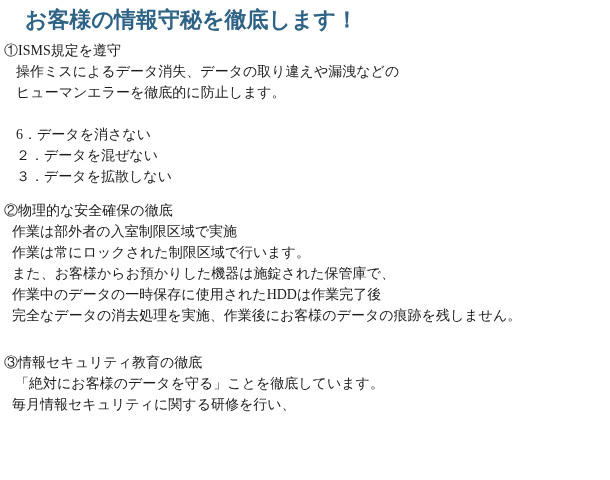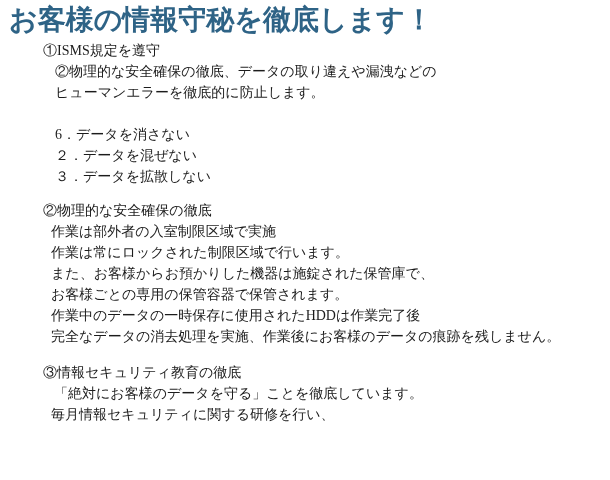--- a/index.html
+++ b/index.html
@@ -11,36 +11,35 @@
     position: relative;
     width: 610px;
     height: 480px;
     background: #ffffff;
     overflow: hidden;
     font-family: "Liberation Serif", "DejaVu Serif", serif;
     color: #1c1c1c;
   }
   .page-title {
     margin: 0;
-    padding: 7px 0 0 9px;
-    font-size: 28px;
+    padding: 7px 0 0 25px;
+    font-size: 22px;
     line-height: 26px;
     font-weight: bold;
     color: #2e6386;
     letter-spacing: 0px;
   }
   .content {
     margin-top: 7px;
   }
   .section {
     margin: 0;
-    padding-left: 39px;
   }
   .section-physical { margin-top: 13px; }
-  .section-education { margin-top: 15px; }
+  .section-education { margin-top: 26px; }
   .line {
     font-size: 14px;
     line-height: 21px;
     white-space: pre;
   }
   .indent-0 { padding-left: 4px; }   
   .indent-bracket { padding-left: 11px; }  
   .indent-body { padding-left: 16px; }     
   .indent-sub { padding-left: 12px; }      
   .indent-bracket3 { padding-left: 15px; } 
@@ -52,36 +51,35 @@
 <body>
 
 <div class="page">
 
   <h1 class="page-title">お客様の情報守秘を徹底します！</h1>
 
   <div class="content">
 
     <div class="section section-isms">
       <div class="line indent-0">①ISMS規定を遵守</div>
-      <div class="line indent-body">②物理的な安全確保の徹底、データの取り違えや漏洩などの</div>
+      <div class="line indent-body">操作ミスによるデータ消失、データの取り違えや漏洩などの</div>
       <div class="line indent-body">ヒューマンエラーを徹底的に防止します。</div>
 
       <div class="blank-line"></div>
 
       <div class="line indent-body">6．データを消さない</div>
       <div class="line indent-body">２．データを混ぜない</div>
       <div class="line indent-body">３．データを拡散しない</div>
     </div>
 
     <div class="section section-physical">
       <div class="line indent-0">②物理的な安全確保の徹底</div>
       <div class="line indent-sub">作業は部外者の入室制限区域で実施</div>
       <div class="line indent-sub">作業は常にロックされた制限区域で行います。</div>
       <div class="line indent-sub">また、お客様からお預かりした機器は施錠された保管庫で、</div>
-      <div class="line indent-sub">お客様ごとの専用の保管容器で保管されます。</div>
       <div class="line indent-sub">作業中のデータの一時保存に使用されたHDDは作業完了後</div>
       <div class="line indent-sub">完全なデータの消去処理を実施、作業後にお客様のデータの痕跡を残しません。</div>
     </div>
 
     <div class="section section-education">
       <div class="line indent-0">③情報セキュリティ教育の徹底</div>
       <div class="line indent-bracket3">「絶対にお客様のデータを守る」ことを徹底しています。</div>
       <div class="line indent-sub">毎月情報セキュリティに関する研修を行い、</div>
     </div>
 

